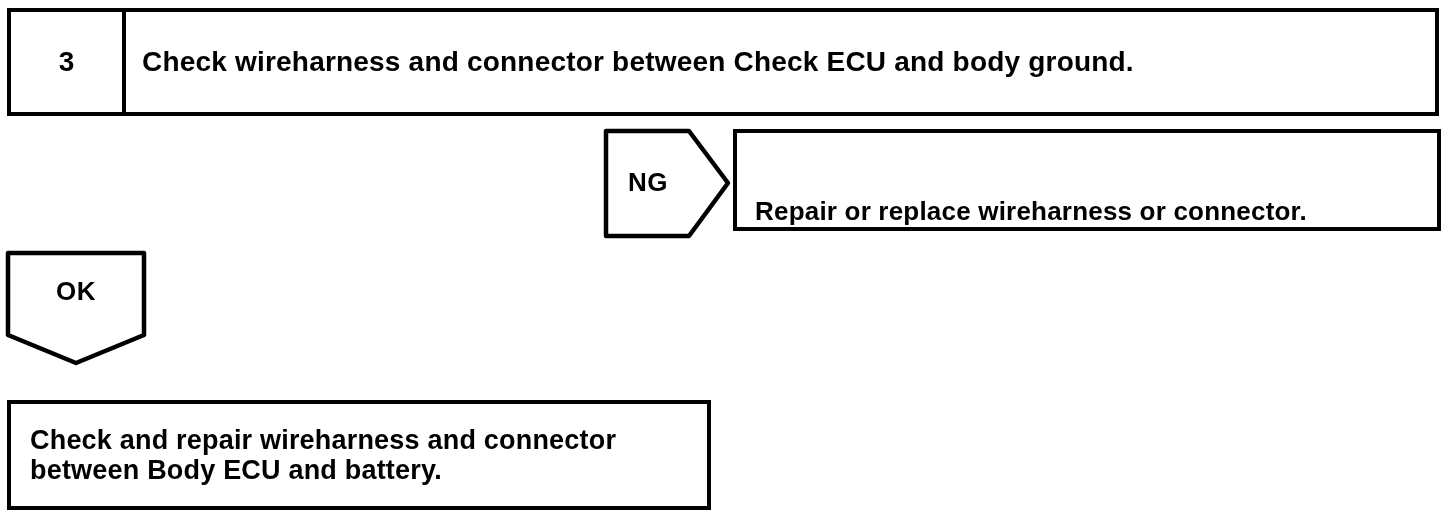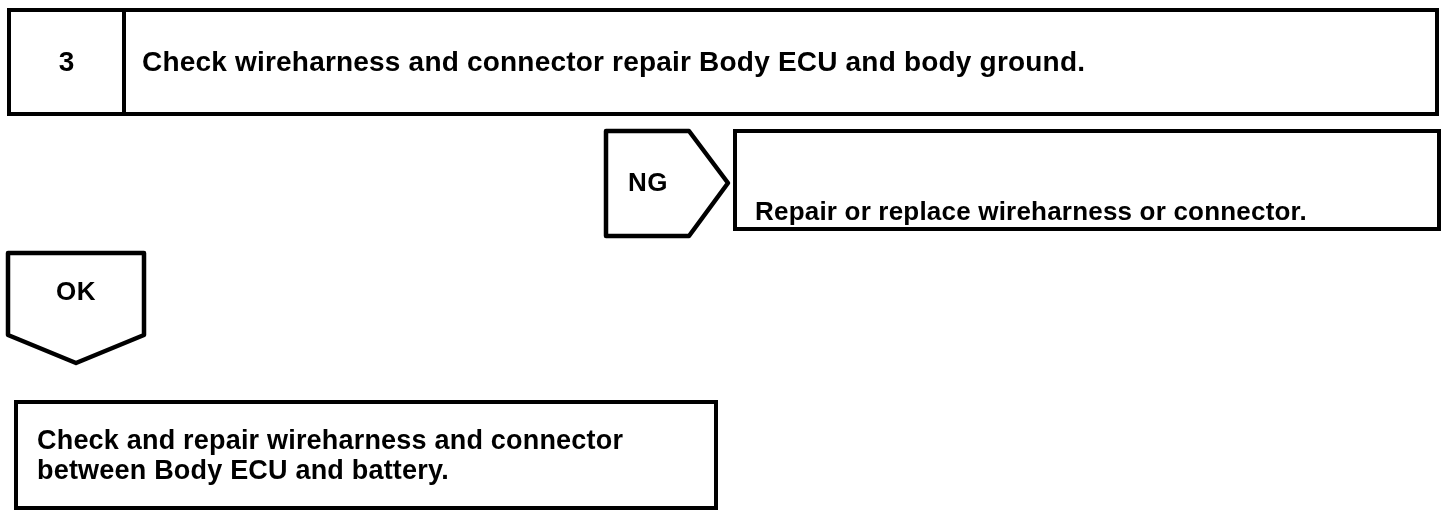--- a/index.html
+++ b/index.html
@@ -106,21 +106,21 @@
     display: flex;
     align-items: center;
     justify-content: center;
     font-size: 26px;
     letter-spacing: 0.5px;
   }
 
   
   .ok-action-box {
     position: absolute;
-    left: 14px;
+    left: 7px;
     top: 400px;
     width: 704px;
     height: 110px;
     border: 4px solid #000000;
     box-sizing: border-box;
     display: flex;
     align-items: center;
     padding-left: 19px;
     padding-right: 14px;
     font-size: 27px;
@@ -129,21 +129,21 @@
     background: #ffffff;
   }
 </style>
 </head>
 <body>
 
 <div class="page">
 
   <div class="step-box">
     <div class="step-number">3</div>
-    <div class="step-title">Check wireharness and connector repair Body ECU and body ground.</div>
+    <div class="step-title">Check wireharness and connector between Check ECU and body ground.</div>
   </div>
 
   <div class="ng-shape">
     <svg width="130" height="112" viewBox="0 0 130 112">
       <polygon points="3,3 86,3 125,55 86,108 3,108" fill="#ffffff" stroke="#000000" stroke-width="4.5" stroke-linejoin="round"></polygon>
     </svg>
     <span class="shape-label">NG</span>
   </div>
 
   <div class="ng-action-box">

